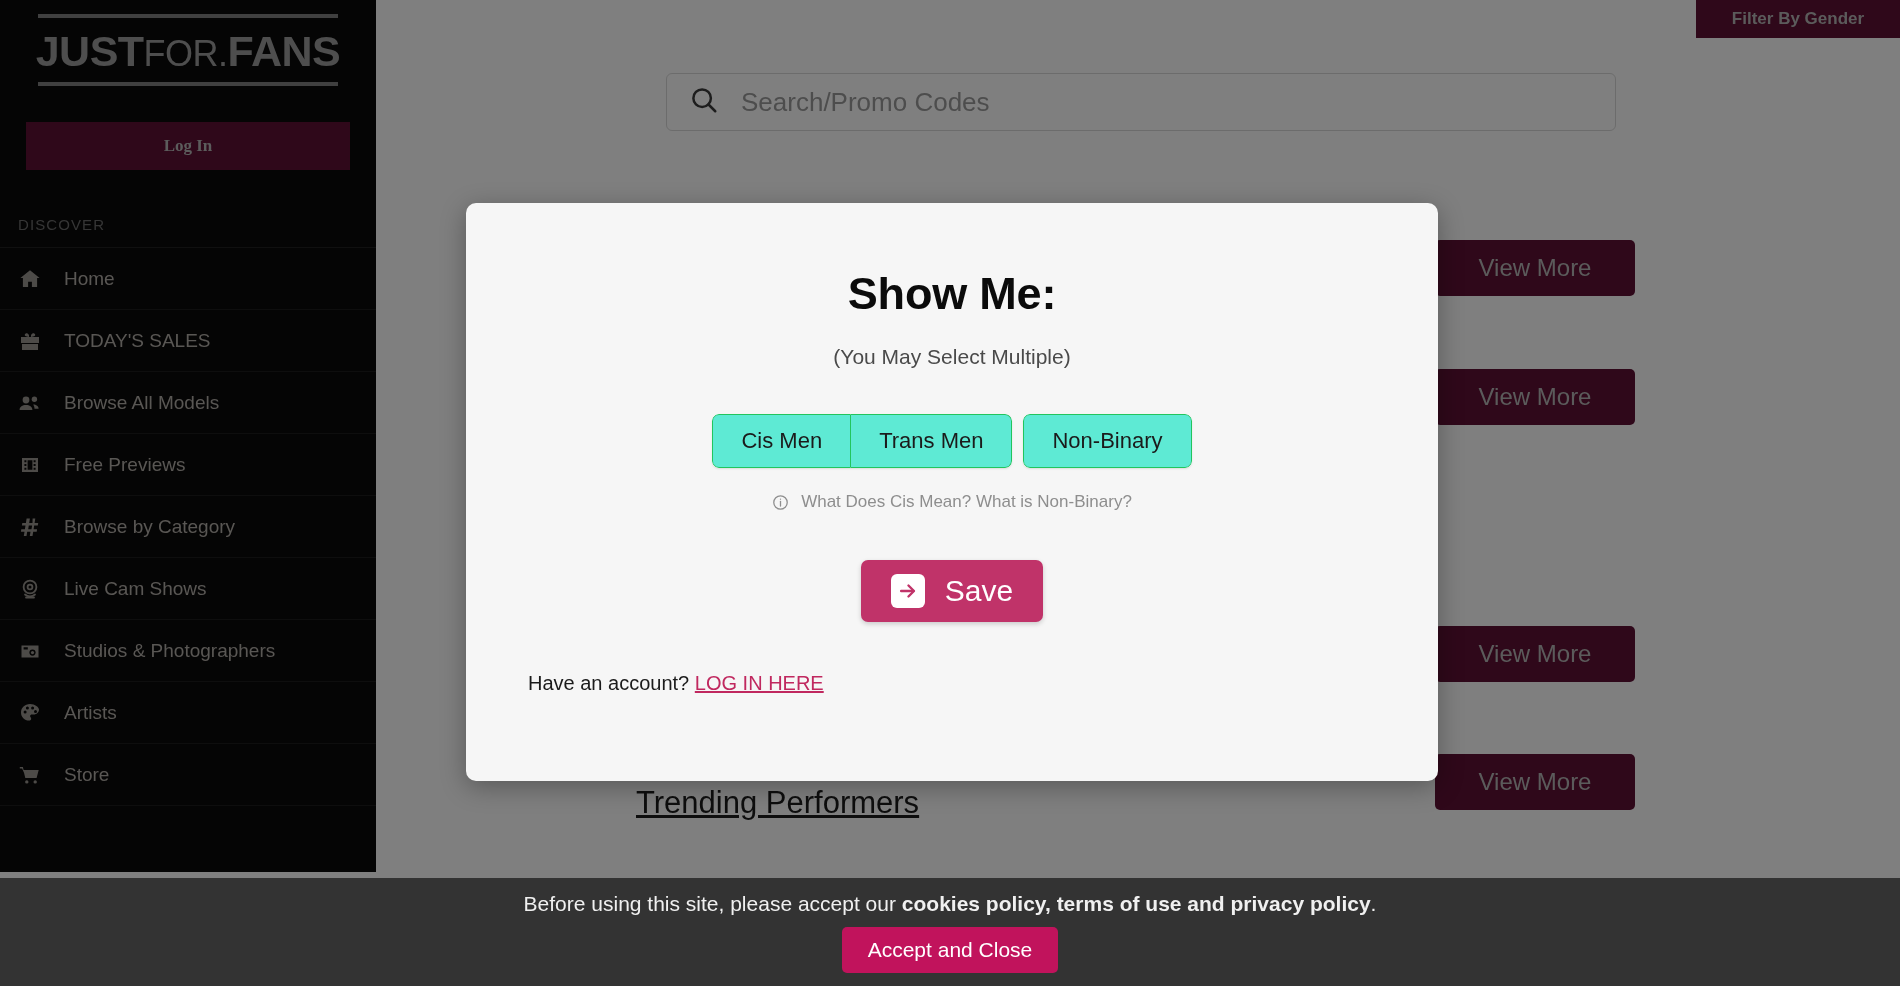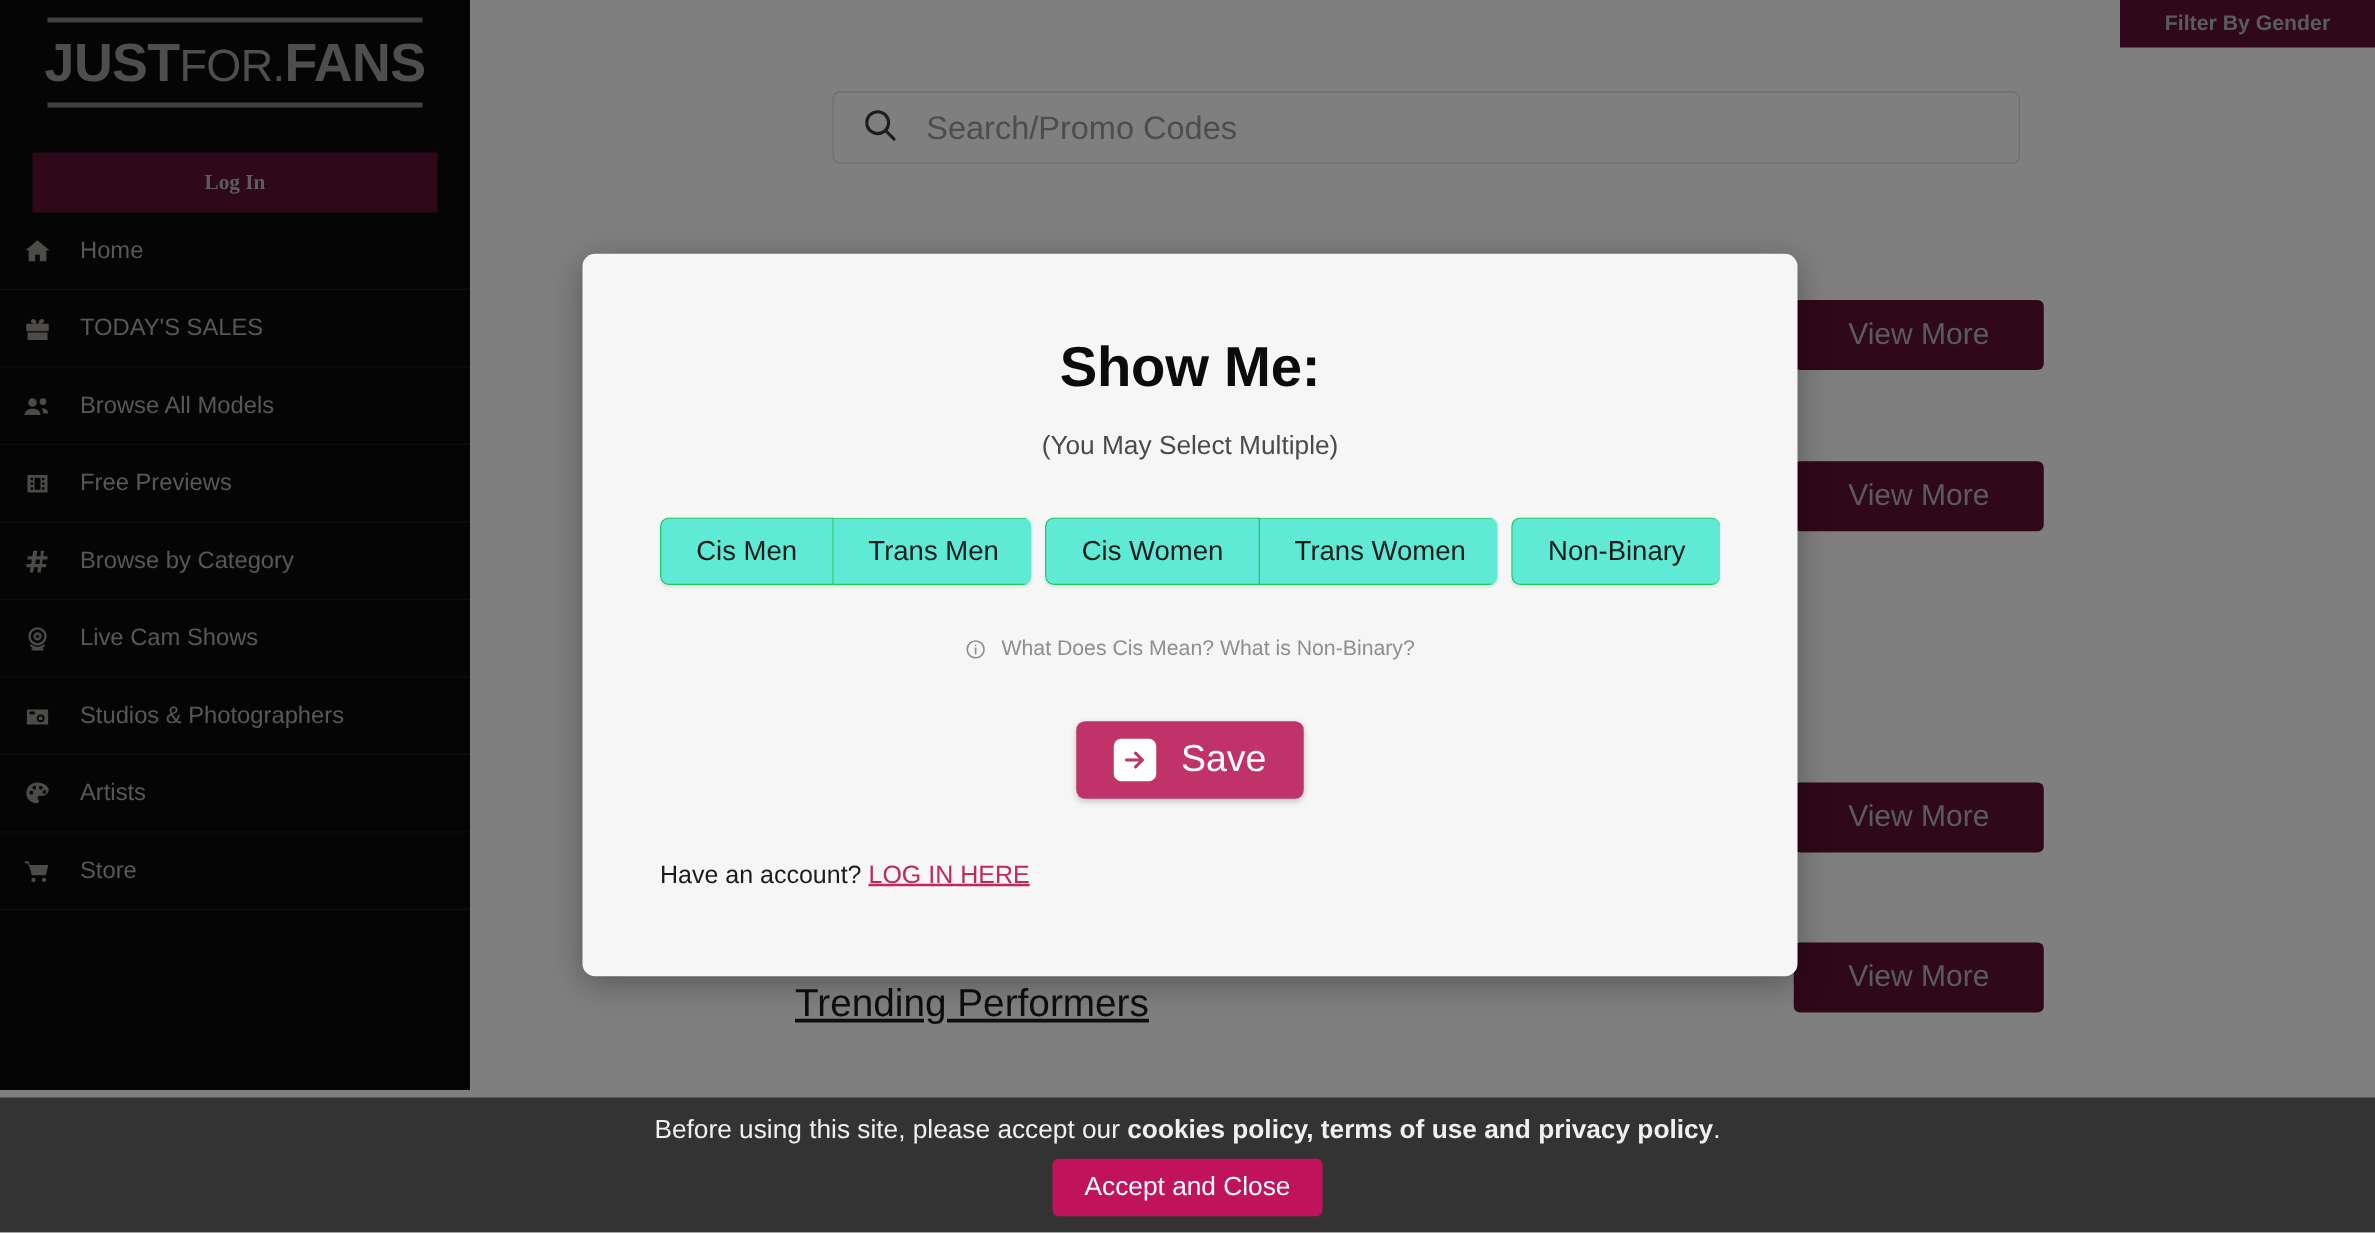--- a/index.html
+++ b/index.html
@@ -193,21 +193,21 @@
     font-family: "Liberation Sans", sans-serif;
   }
   .choice-group .choice-btn + .choice-btn { border-left: none; }
   .choice-group .choice-btn:first-child { border-radius: 7px 0 0 7px; }
   .choice-group .choice-btn:last-child { border-radius: 0 7px 7px 0; }
   .choice-group.single .choice-btn { border-radius: 7px; }
 
   .info-row {
     display: flex; align-items: center; justify-content: center;
     gap: 12px;
-    margin-top: 41px;
+    margin-top: 24px;
     cursor: pointer;
   }
   .info-icon { color: #8e8e8e; display: flex; }
   .info-text { font-size: 17px; color: #8e8e8e; }
 
   .save-wrap { display: flex; justify-content: center; margin-top: 48px; }
   .save-btn {
     display: flex; align-items: center; gap: 20px;
     background: #c03369;
     border: none; border-radius: 7px;
@@ -289,20 +289,21 @@
 
   <aside class="sidebar">
     <div class="logo-wrap">
       <div class="logo-rule top"></div>
       <div class="logo-text"><span class="b">JUST</span><span class="l">FOR.</span><span class="b">FANS</span></div>
       <div class="logo-rule bottom"></div>
     </div>
 
     <button class="login-btn">Log In</button>
 
+    <div class="discover-label">DISCOVER</div>
 
     <div class="nav-item">
       <span class="nav-icon">
         <svg width="24" height="24" viewBox="0 0 24 24" fill="currentColor">
             <path d="M12 3.2 2.4 11.1h2.5V20h5.2v-5.3h3.8V20h5.2v-8.9h2.5z"></path>
           </svg>
       </span>
       <span class="nav-label">Home</span>
     </div>
 
@@ -391,24 +392,20 @@
   <div class="overlay"></div>
 
   <div class="modal">
     <div class="modal-title">Show Me:</div>
     <div class="modal-subtitle">(You May Select Multiple)</div>
 
     <div class="choices">
       <div class="choice-group">
         <button class="choice-btn">Cis Men</button>
         <button class="choice-btn">Trans Men</button>
-      </div>
-      <div class="choice-group">
-        <button class="choice-btn">Cis Women</button>
-        <button class="choice-btn">Trans Women</button>
       </div>
       <div class="choice-group single">
         <button class="choice-btn">Non-Binary</button>
       </div>
     </div>
 
     <div class="info-row">
       <span class="info-icon">
         <svg width="17" height="17" viewBox="0 0 24 24" fill="none" stroke="currentColor" stroke-width="1.8">
           <circle cx="12" cy="12" r="9.5"></circle>

